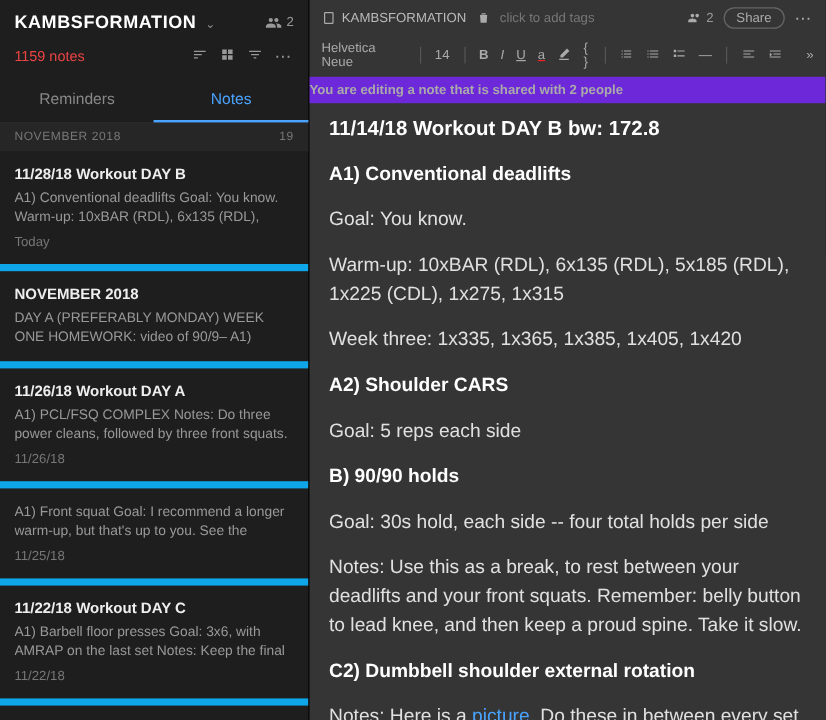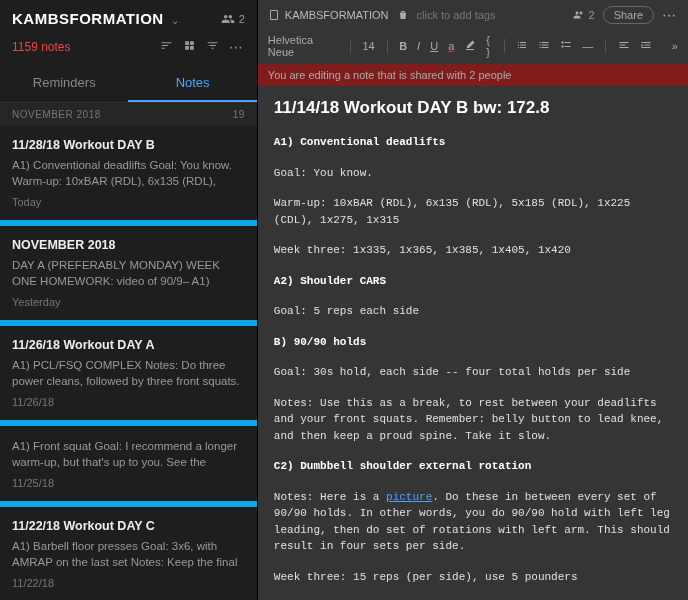--- a/index.html
+++ b/index.html
@@ -145,43 +145,43 @@
   font-size: 11px;
 }
 .format-toolbar .sep { width: 1px; height: 14px; background: #555; margin: 0 2px; }
 .format-toolbar svg { width: 12px; height: 12px; fill: #aaa; }
 .fbtn { cursor: pointer; color: #aaa; }
 .fbtn.bold { font-weight: bold; }
 .fbtn.italic { font-style: italic; }
 .fbtn.underline { text-decoration: underline; }
 .font-name { min-width: 70px; }
 .share-notice {
-  background: #7f1d1d;
+  background: #6d28d9;
   color: #aaa;
   font-size: 11px;
-  padding: 5px 10px;
+  padding: 5px 0;
+  font-weight: bold;
 }
 .note-body {
   flex: 1;
   padding: 12px 16px;
   overflow-y: auto;
   color: #ddd;
 }
 .note-title {
   color: #fff;
   font-size: 17px;
   font-weight: 700;
   margin-bottom: 16px;
 }
 .note-body p {
-  font-size: 11px;
+  font-size: 16px;
   line-height: 1.5;
   margin-bottom: 14px;
   color: #e0e0e0;
-  font-family: Liberation Mono, monospace;
 }
 .note-body strong { color: #fff; font-weight: 700; }
 .note-body a { color: #4aa3ff; text-decoration: underline; }
 ::-webkit-scrollbar { width: 6px; }
 ::-webkit-scrollbar-thumb { background: #555; border-radius: 3px; }
 </style>
 </head>
 <body>
 
 <div class="sidebar">
@@ -222,21 +222,20 @@
   </div>
   <div class="notes-list">
     <div class="note-item">
       <div class="title">11/28/18 Workout DAY B</div>
       <div class="preview">A1) Conventional deadlifts Goal: You know. Warm-up: 10xBAR (RDL), 6x135 (RDL), 5x185…</div>
       <div class="date">Today</div>
     </div>
     <div class="note-item">
       <div class="title">NOVEMBER 2018</div>
       <div class="preview">DAY A (PREFERABLY MONDAY) WEEK ONE HOMEWORK: video of 90/9– A1) PCL/FSQ CO…</div>
-      <div class="date">Yesterday</div>
     </div>
     <div class="note-item">
       <div class="title">11/26/18 Workout DAY A</div>
       <div class="preview">A1) PCL/FSQ COMPLEX Notes: Do three power cleans, followed by three front squats. This sh…</div>
       <div class="date">11/26/18</div>
     </div>
     <div class="note-item">
       <div class="preview">A1) Front squat Goal: I recommend a longer warm-up, but that's up to you. See the purple…</div>
       <div class="date">11/25/18</div>
     </div>

